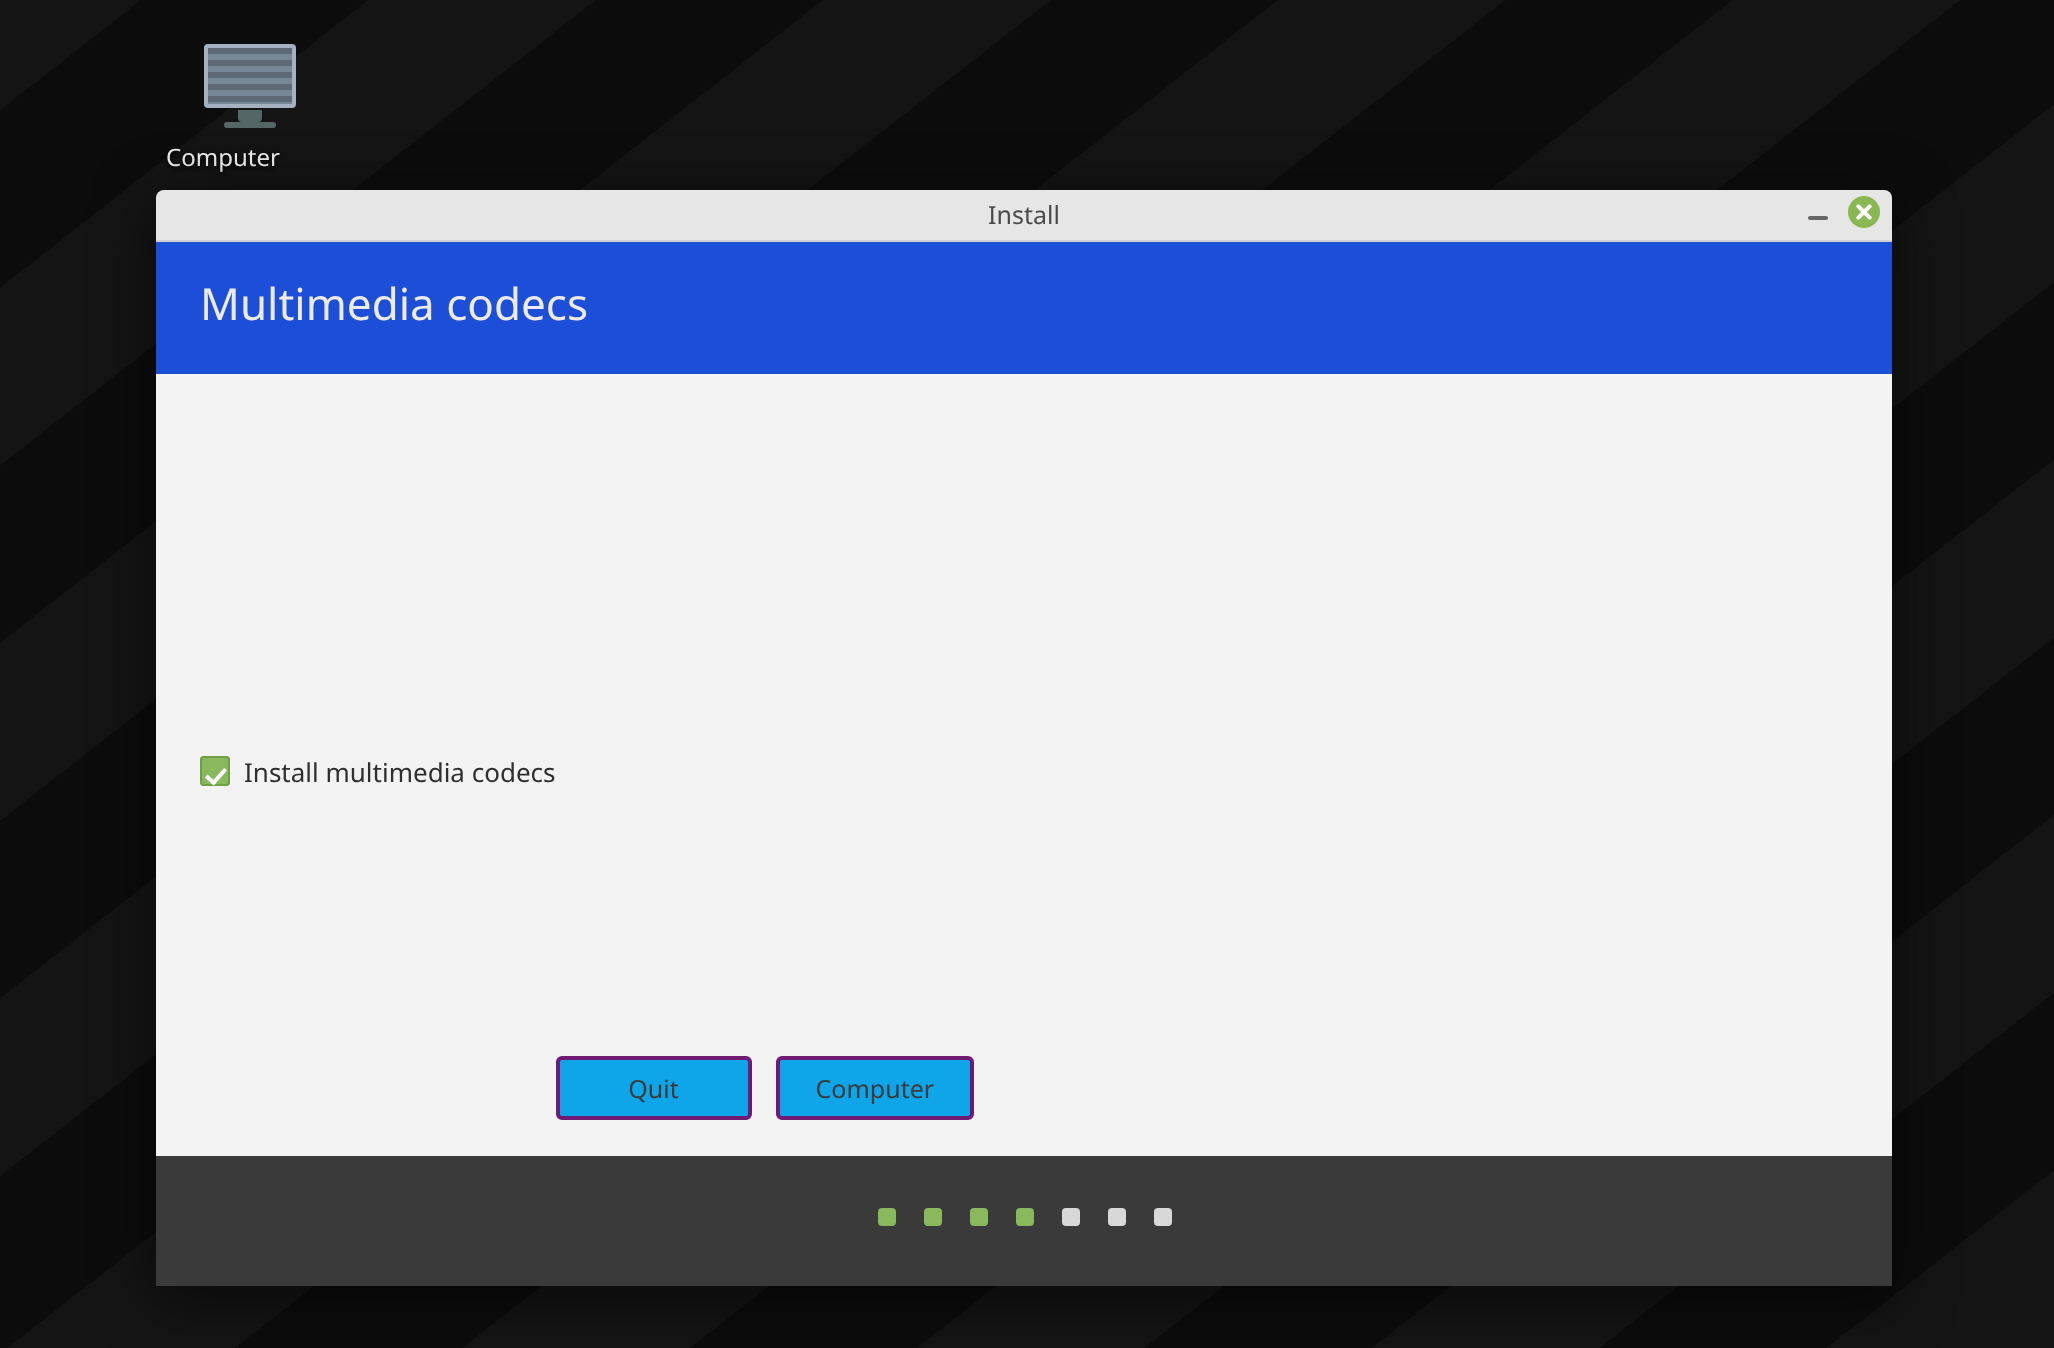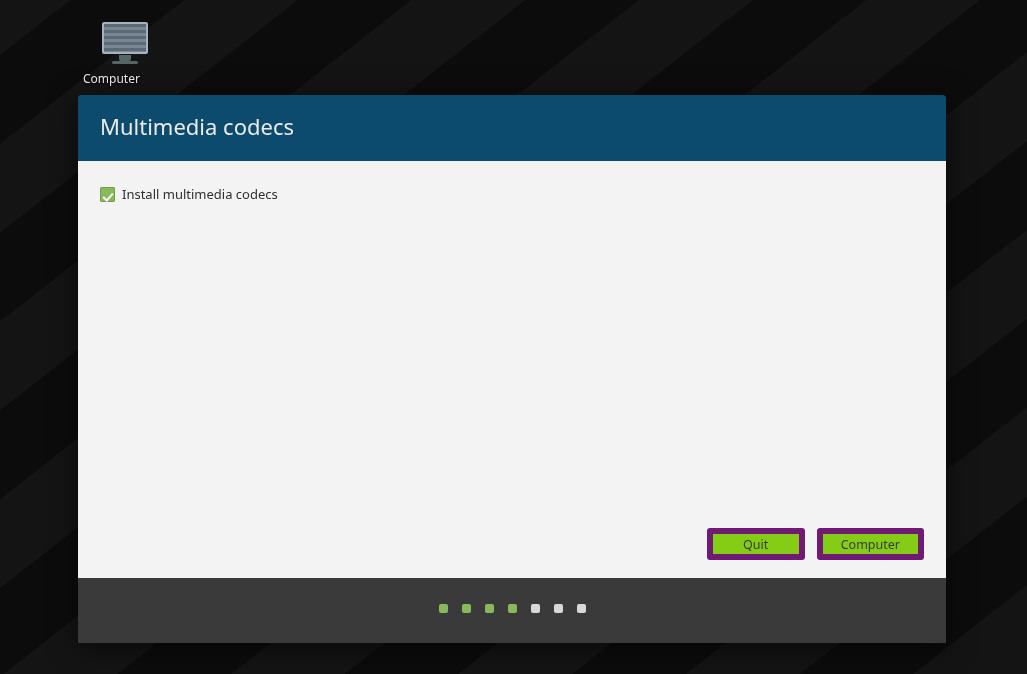--- a/index.html
+++ b/index.html
@@ -91,35 +91,35 @@
   .titlebar .close-icon::before,
   .titlebar .close-icon::after{
     content:""; position:absolute; left:3px; right:3px; top:7px; height:2px;
     background:#fff; border-radius:1px;
   }
   .titlebar .close-icon::before{ transform:rotate(45deg); }
   .titlebar .close-icon::after { transform:rotate(-45deg); }
 
   
   .page-header{
-    background:#0c4a6e;
+    background:#1d4ed8;
     color:#ecebea;
     padding:16px 22px 20px;
     font-size:22px;
     font-weight:400;
   }
 
   
   .content{
     background:#f3f3f3;
     flex:1;
     padding:24px 22px 18px;
     color:#3a3a3a;
     position:relative;
-    display:flex; flex-direction:column;
+    display:flex; flex-direction:row;
   }
 
   
   .chk-row{
     display:flex; align-items:center; gap:7px;
     font-size:13px; color:#2f2f2f;
   }
   .chk{
     width:15px; height:15px; border-radius:2px;
     background:#8ab85d;
@@ -138,22 +138,22 @@
   }
 
   
   .btnrow{
     margin-top:auto;
     display:flex; gap:12px; justify-content:flex-end;
   }
   .btn{
     min-width:98px; height:32px;
     padding:0 18px;
-    background:#84cc16;
-    border:6px solid #701a75;
+    background:#0ea5e9;
+    border:2px solid #701a75;
     border-radius:3px;
     font-size:12.5px; color:#3a3a3a;
     display:flex; align-items:center; justify-content:center;
     cursor:pointer;
   }
 
   
   .progress{
     background:#3a3a3a;
     padding:26px 0 30px;
@@ -172,20 +172,27 @@
 
 <div class="desktop-icon">
   <div class="monitor"></div>
   <div class="stand"></div>
   <div class="foot"></div>
   <div class="label">Computer</div>
 </div>
 
 <div class="win">
 
+  <div class="titlebar">
+    <span>Install</span>
+    <div class="controls">
+      <span class="min-icon"></span>
+      <span class="close-icon"></span>
+    </div>
+  </div>
 
   <div class="page-header">Multimedia codecs</div>
 
   <div class="content">
 
     <div class="chk-row">
       <span class="chk" aria-checked="true"></span>
       <span>Install multimedia codecs</span>
     </div>
 

